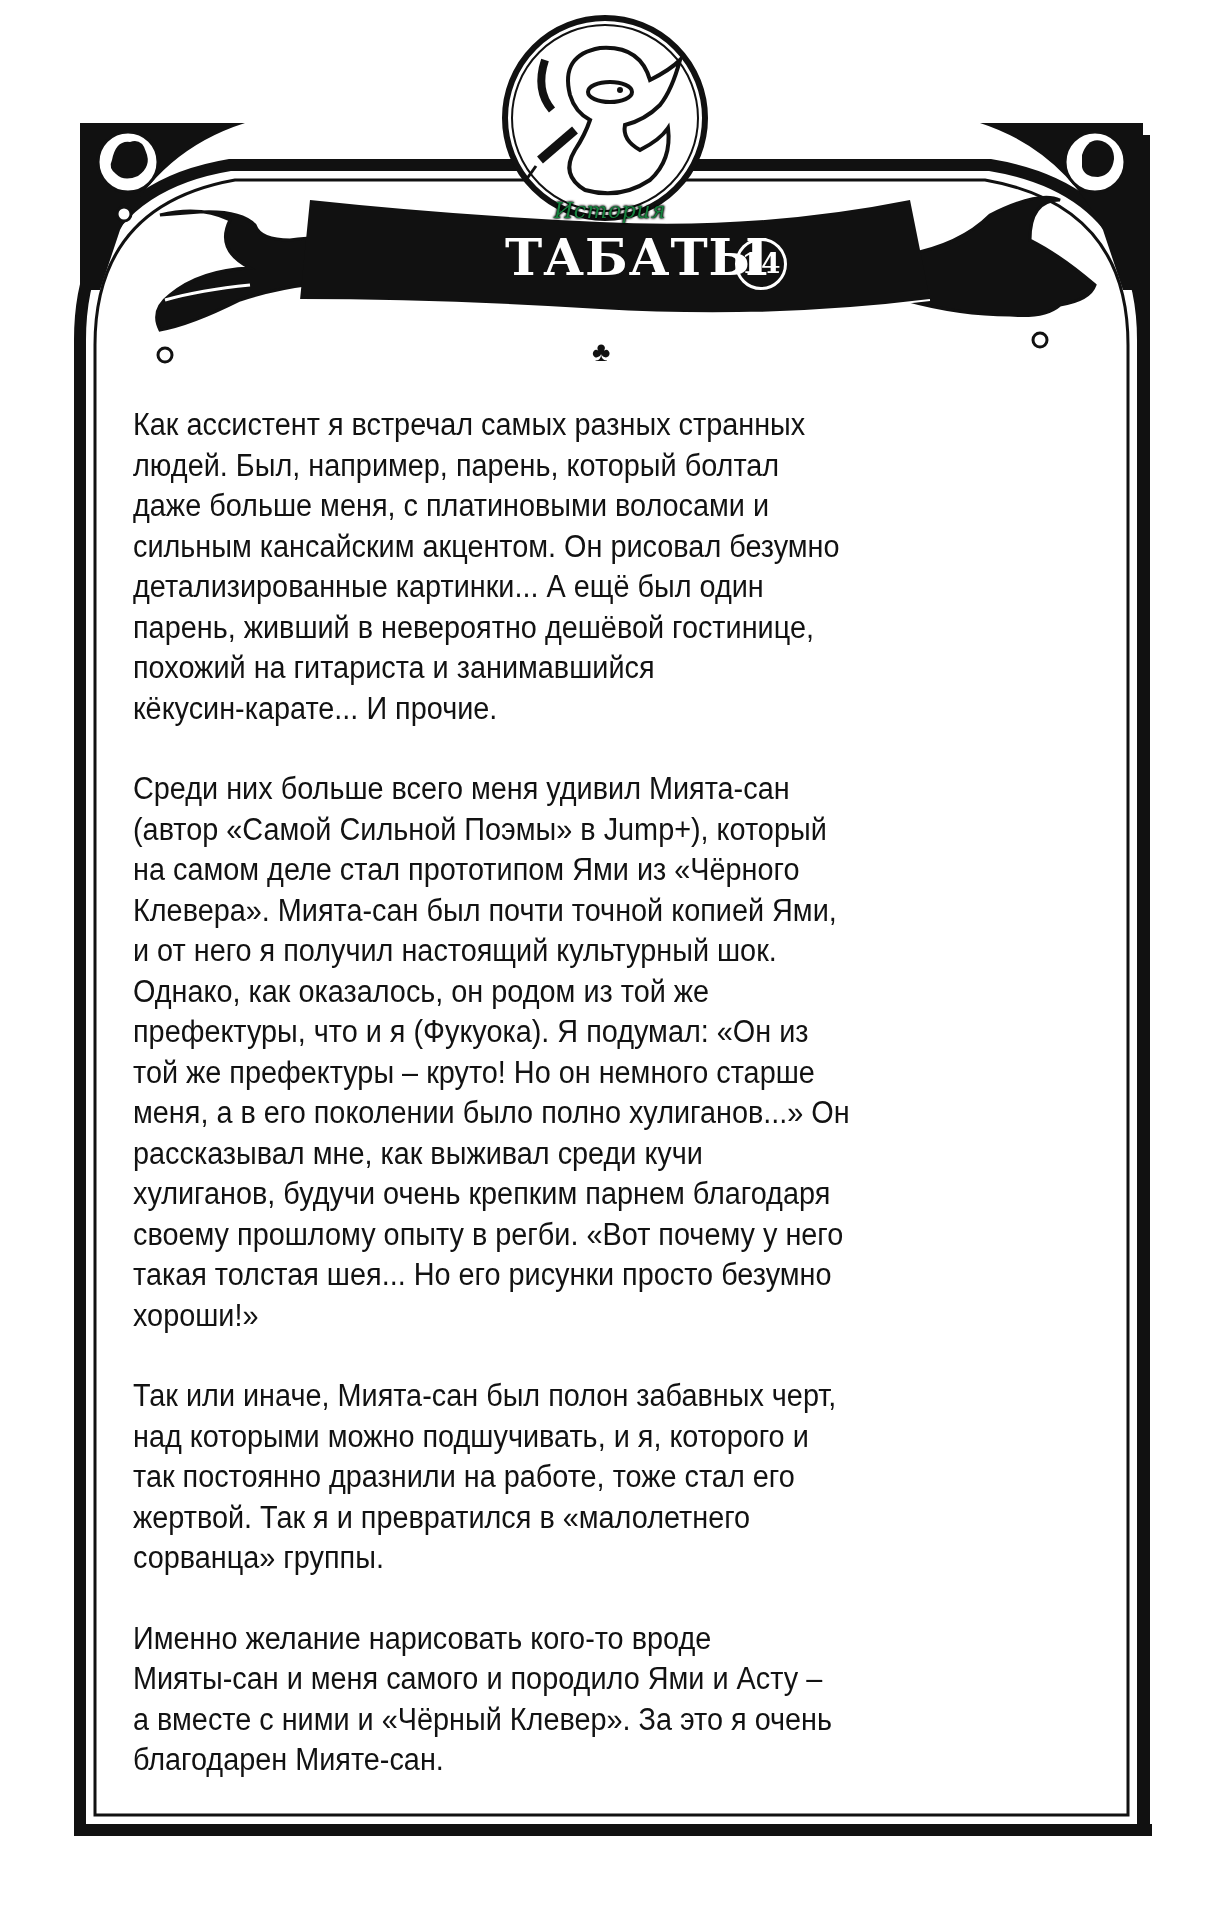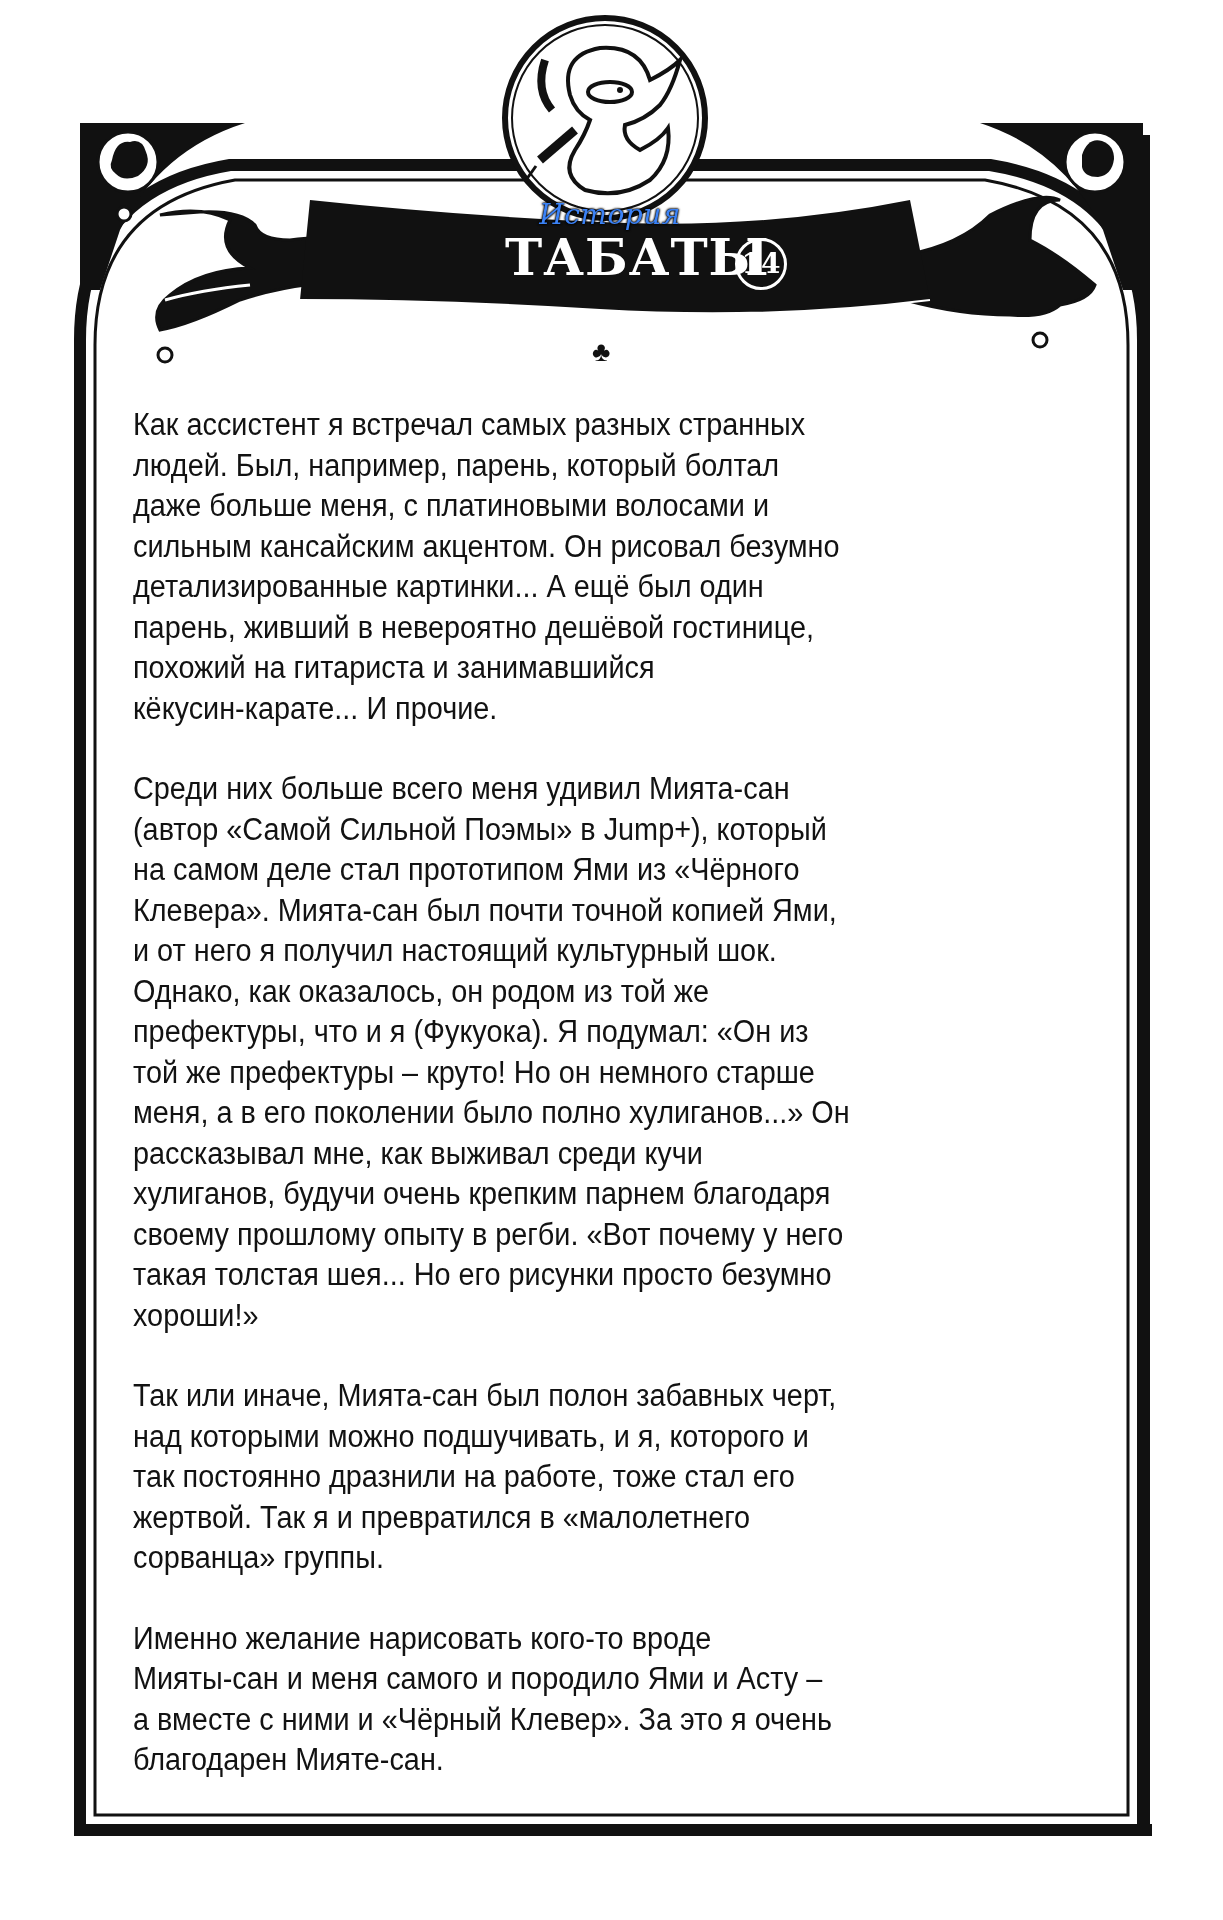--- a/index.html
+++ b/index.html
@@ -1,18 +1,18 @@
 <!DOCTYPE html>
 <html><head>
 <meta charset="utf-8">
 <style>
   html, body { margin: 0; padding: 0; background: #ffffff; }
   body { width: 1223px; height: 1920px; position: relative; overflow: hidden; font-family: "Liberation Sans", sans-serif; color: #111; }
   .frame-svg { position: absolute; left: 0; top: 0; width: 1223px; height: 1920px; }
-  .title-small { position: absolute; left: 530px; top: 198px; width: 160px; text-align: center; font-family: "DejaVu Serif", serif; font-style: italic; font-size: 28px; color: #3b82f6; letter-spacing: 0.5px; text-shadow: 0 0 2px #000, 0 0 2px #000, 0 0 3px #000; }
+  .title-small { position: absolute; left: 530px; top: 198px; width: 160px; text-align: center; font-family: "DejaVu Serif", serif; font-style: italic; font-size: 22px; color: #15803d; letter-spacing: 0.5px; text-shadow: 0 0 2px #000, 0 0 2px #000, 0 0 3px #000; }
   .title-big { position: absolute; left: 505px; top: 228px; font-family: "DejaVu Serif", serif; font-weight: bold; font-size: 50px; color: #fff; letter-spacing: 1px; text-align: center; }
   .issue-badge { position: absolute; left: 735px; top: 238px; width: 46px; height: 46px; border: 3px solid #fff; border-radius: 50%; color: #fff; font-family: "DejaVu Serif", serif; font-weight: bold; font-size: 28px; line-height: 46px; text-align: center; }
   .clover { position: absolute; left: 592px; top: 338px; font-size: 28px; color: #111; line-height: 1; }
   .content { position: absolute; left: 133px; top: 405px; width: 960px; font-family: "Liberation Sans", sans-serif; font-size: 31px; line-height: 40.5px; color: #121212; transform: scaleX(0.93); transform-origin: left top; }
   .para { margin: 0 0 40px 0; }
   .line { display: block; white-space: nowrap; }
 </style>
 </head>
 <body>
 

